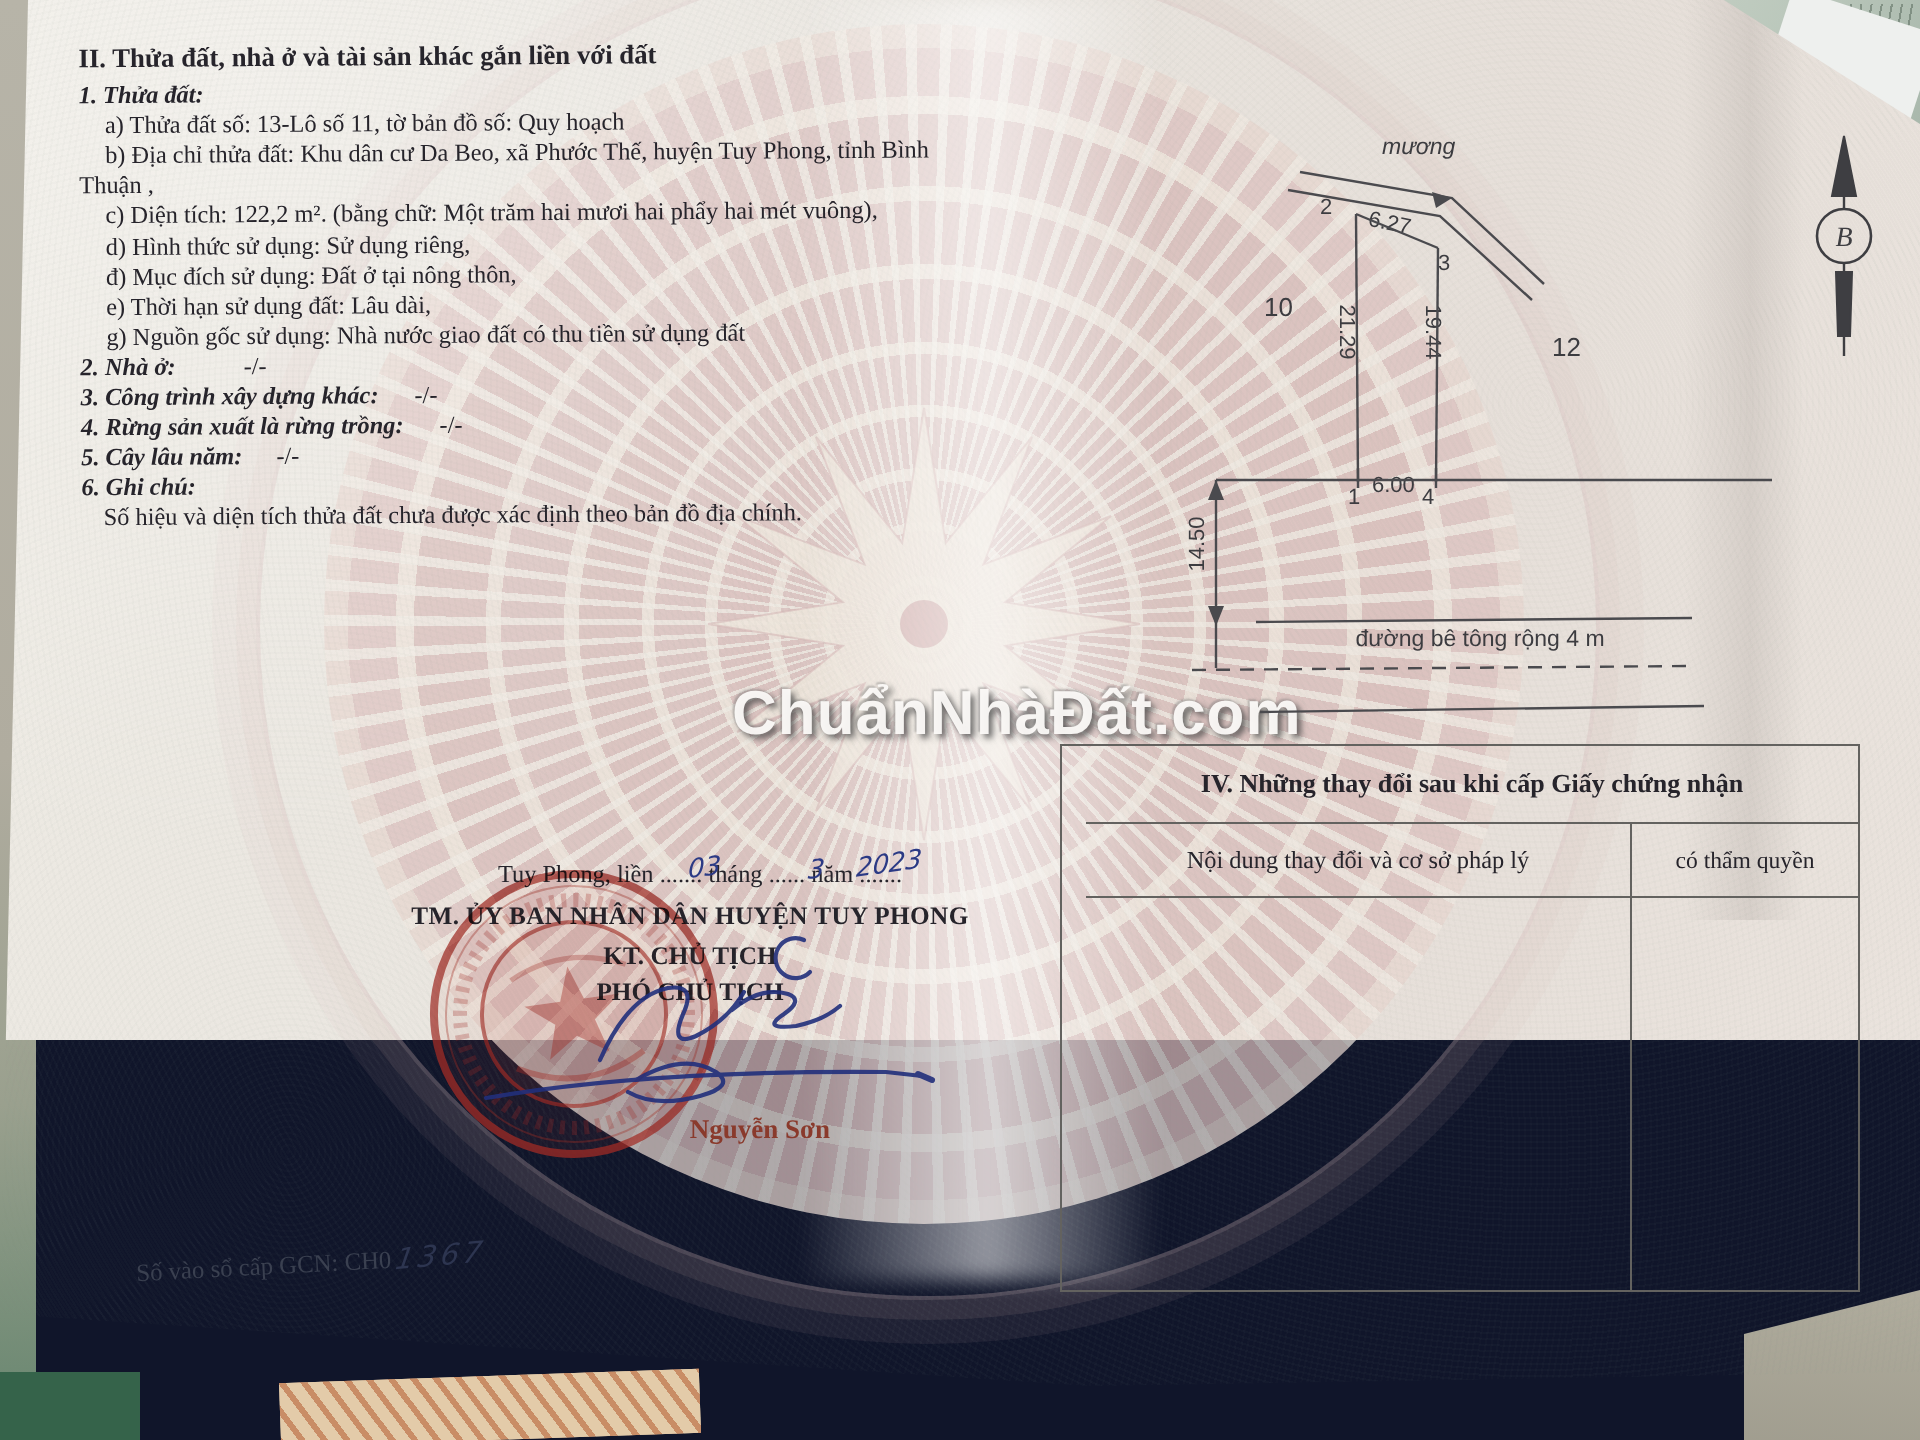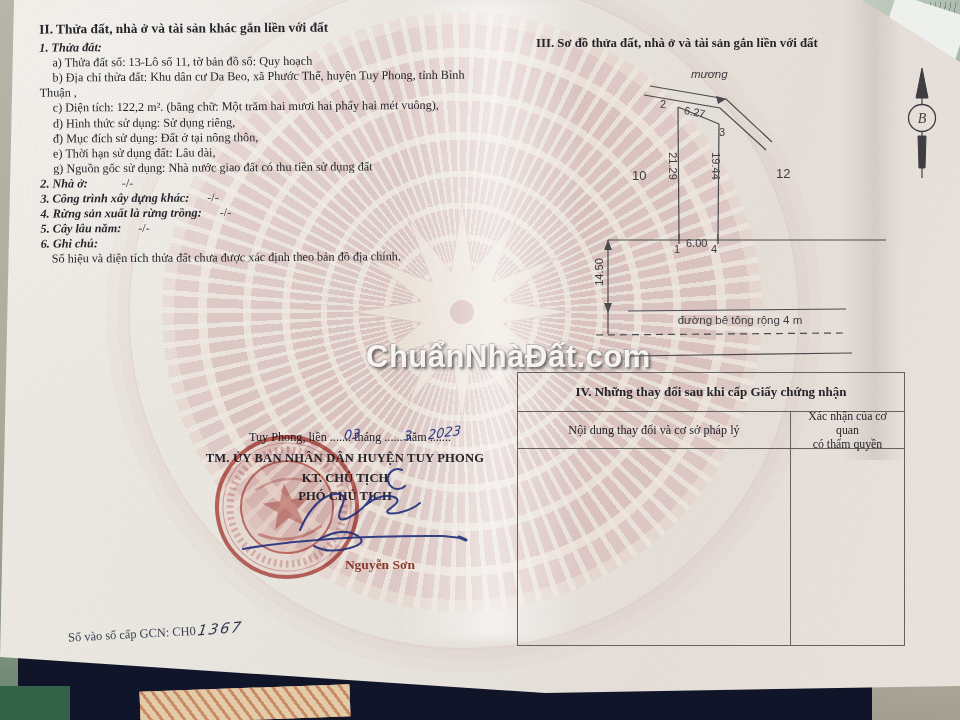--- a/index.html
+++ b/index.html
@@ -15,21 +15,21 @@
     background:repeating-linear-gradient(100deg,#5a6b5e 0 1px,transparent 1px 5px);}
   .bg-white-corner{left:884px;top:4px;width:76px;height:70px;
     background:#eef0ee;transform:rotate(18deg);}
   .bg-bottom-green{left:0;top:686px;width:70px;height:34px;background:#35634a;}
   .bg-doc2{left:140px;top:688px;width:210px;height:32px;transform:rotate(-2deg);
     background:repeating-linear-gradient(55deg,#c98d66 0 3px,#e3cba9 3px 9px),
                repeating-linear-gradient(-55deg,rgba(176,90,60,.5) 0 3px,transparent 3px 9px),#ddc6a6;}
   .bg-bottomright{left:872px;top:645px;width:88px;height:75px;
     background:linear-gradient(200deg,#b0ac9d,#9d9a8c);transform:skewY(-14deg);transform-origin:right top;}
   
-  .paper{left:0;top:0;width:960px;height:720px;
+  .paper{left:0;top:0;width:960px;height:520px;
     clip-path:polygon(14px 0,862px 0,960px 62px,960px 686px,545px 693px,0 657px);
     background:linear-gradient(105deg,#eeebe4 0%,#e9e5df 40%,#e6dfd9 72%,#eae3dd 100%);}
   .paper-tex{left:0;top:0;width:960px;height:720px;opacity:.55;
     background:
       repeating-radial-gradient(circle at 80% 28%, rgba(140,155,145,.07) 0 1px, transparent 1px 3px),
       repeating-radial-gradient(circle at 15% 80%, rgba(140,155,145,.06) 0 1px, transparent 1px 3px),
       radial-gradient(ellipse at 12% 6%, rgba(255,255,255,.6), transparent 40%);}
   .fold-shadow{left:842px;top:0;width:60px;height:460px;
     background:linear-gradient(to right,transparent,rgba(105,95,90,.14) 55%,transparent);}
   
@@ -59,21 +59,21 @@
   .s2 .cont{padding-left:0;white-space:nowrap;}
   .s2 .it{font-weight:bold;font-style:italic;white-space:nowrap;}
   .s2 .val{font-weight:normal;font-style:normal;}
   .s2 .note{padding-left:11px;white-space:nowrap;}
   .s3-title{left:536px;top:36px;width:400px;font-weight:bold;font-size:12.8px;white-space:nowrap;}
   
   .sk{font-family:"Liberation Sans","DejaVu Sans",sans-serif;font-size:11px;color:#3c3c40;}
   .rot90{transform:rotate(90deg);}
   .rotm90{transform:rotate(-90deg);}
   
-  .tbl{left:517px;top:372px;width:386px;height:272px;border:1.2px solid #63625f;}
+  .tbl{left:530px;top:372px;width:386px;height:272px;border:1.2px solid #63625f;padding-left:12px;}
   .tbl .trow{height:38px;border-bottom:1.2px solid #63625f;display:flex;align-items:center;justify-content:center;
     font-weight:bold;font-size:13px;text-align:center;}
   .tbl .hrow{height:36px;border-bottom:1.2px solid #63625f;display:flex;}
   .tbl .c1{width:272px;border-right:1.2px solid #63625f;display:flex;align-items:center;justify-content:center;
     font-size:12.2px;text-align:center;}
   .tbl .c2{flex:1;display:flex;align-items:center;justify-content:center;font-size:11.8px;text-align:center;
     line-height:14px;padding:0 6px;}
   .tbl .body{display:flex;height:196px;}
   .tbl .b1{width:272px;border-right:1.2px solid #63625f;}
   
@@ -132,42 +132,40 @@
     <div class="ln">e) Thời hạn sử dụng đất: Lâu dài,</div>
     <div class="ln">g) Nguồn gốc sử dụng:  Nhà nước giao đất có thu tiền sử dụng đất</div>
     <div class="it"><span>2. Nhà ở:</span><span class="val" style="margin-left:34px">-/-</span></div>
     <div class="it"><span>3. Công trình xây dựng khác:</span><span class="val" style="margin-left:18px">-/-</span></div>
     <div class="it"><span>4. Rừng sản xuất là rừng trồng:</span><span class="val" style="margin-left:18px">-/-</span></div>
     <div class="it"><span>5. Cây lâu năm:</span><span class="val" style="margin-left:17px">-/-</span></div>
     <div class="it">6. Ghi chú:</div>
     <div class="note">Số hiệu và diện tích thửa đất chưa được xác định theo bản đồ địa chính.</div>
   </div>
 
-  <div class="abs s3-title ink">III. Sơ đồ thửa đất, nhà ở và tài sản gắn liền với đất</div>
   <div class="abs sk" style="left:691px;top:68px;font-size:11.5px;font-style:italic;">mương</div>
   <div class="abs sk" style="left:660px;top:98px;">2</div>
   <div class="abs sk" style="left:719px;top:126px;">3</div>
   <div class="abs sk" style="left:674px;top:243px;">1</div>
   <div class="abs sk" style="left:711px;top:243px;">4</div>
   <div class="abs sk" style="left:684px;top:106px;transform:rotate(12deg);">6.27</div>
   <div class="abs sk rot90" style="left:648px;top:160px;width:50px;text-align:center;">21.29</div>
   <div class="abs sk rot90" style="left:691px;top:160px;width:50px;text-align:center;">19.44</div>
   <div class="abs sk" style="left:686px;top:224px;margin-top:13px;">6.00</div>
-  <div class="abs sk" style="left:632px;top:168px;font-size:13px;">10</div>
+  <div class="abs sk" style="left:632px;top:146px;font-size:13px;">10</div>
   <div class="abs sk" style="left:744px;top:166px;font-size:13px;margin-left:32px;">12</div>
   <div class="abs sk rotm90" style="left:574px;top:266px;width:50px;text-align:center;">14.50</div>
   <div class="abs sk" style="left:640px;top:314px;width:200px;text-align:center;font-size:11.5px;">đường bê tông rộng 4 m</div>
 
   <div class="abs tbl ink">
     <div class="trow">IV. Những thay đổi sau khi cấp Giấy chứng nhận</div>
     <div class="hrow">
       <div class="c1">Nội dung thay đổi và cơ sở pháp lý</div>
       <div class="c2">
         <div>
-            <div>Xác nhận của cơ quan</div>
             <div>có thẩm quyền</div>
           </div>
       </div>
     </div>
     <div class="body">
         <div class="b1"></div>
       </div>
   </div>
 
   <div class="abs sig-date ink">

